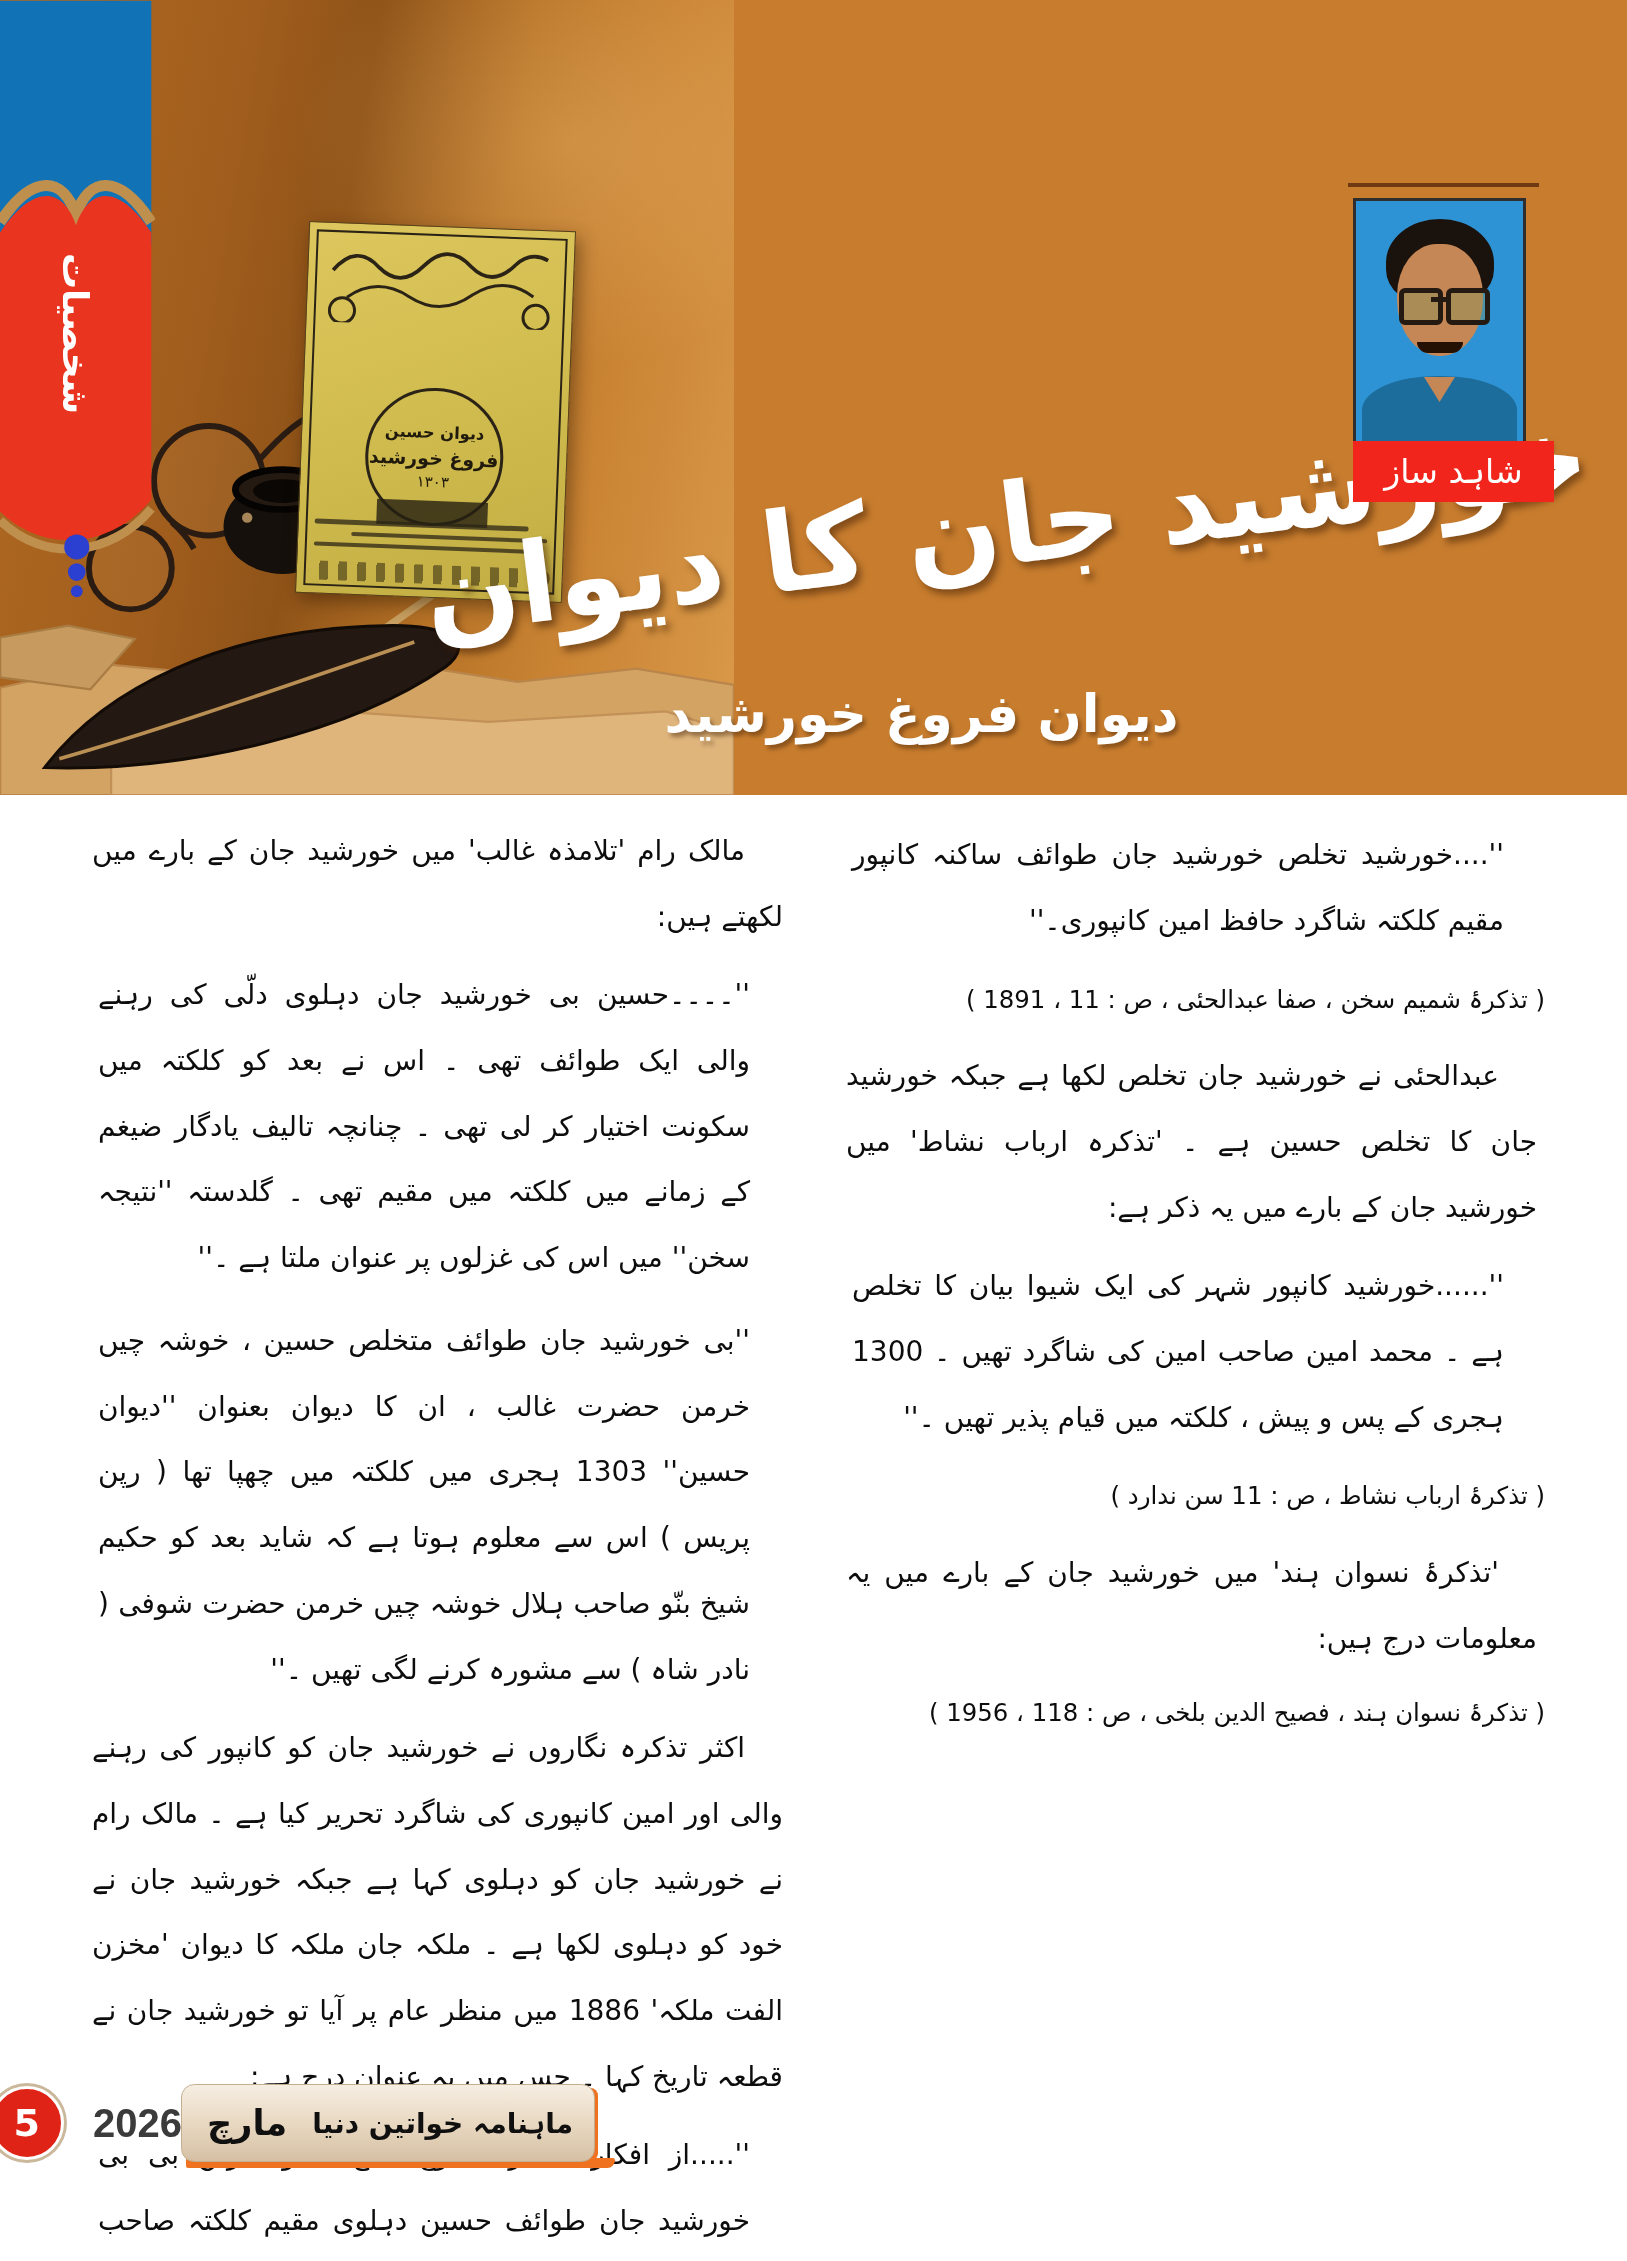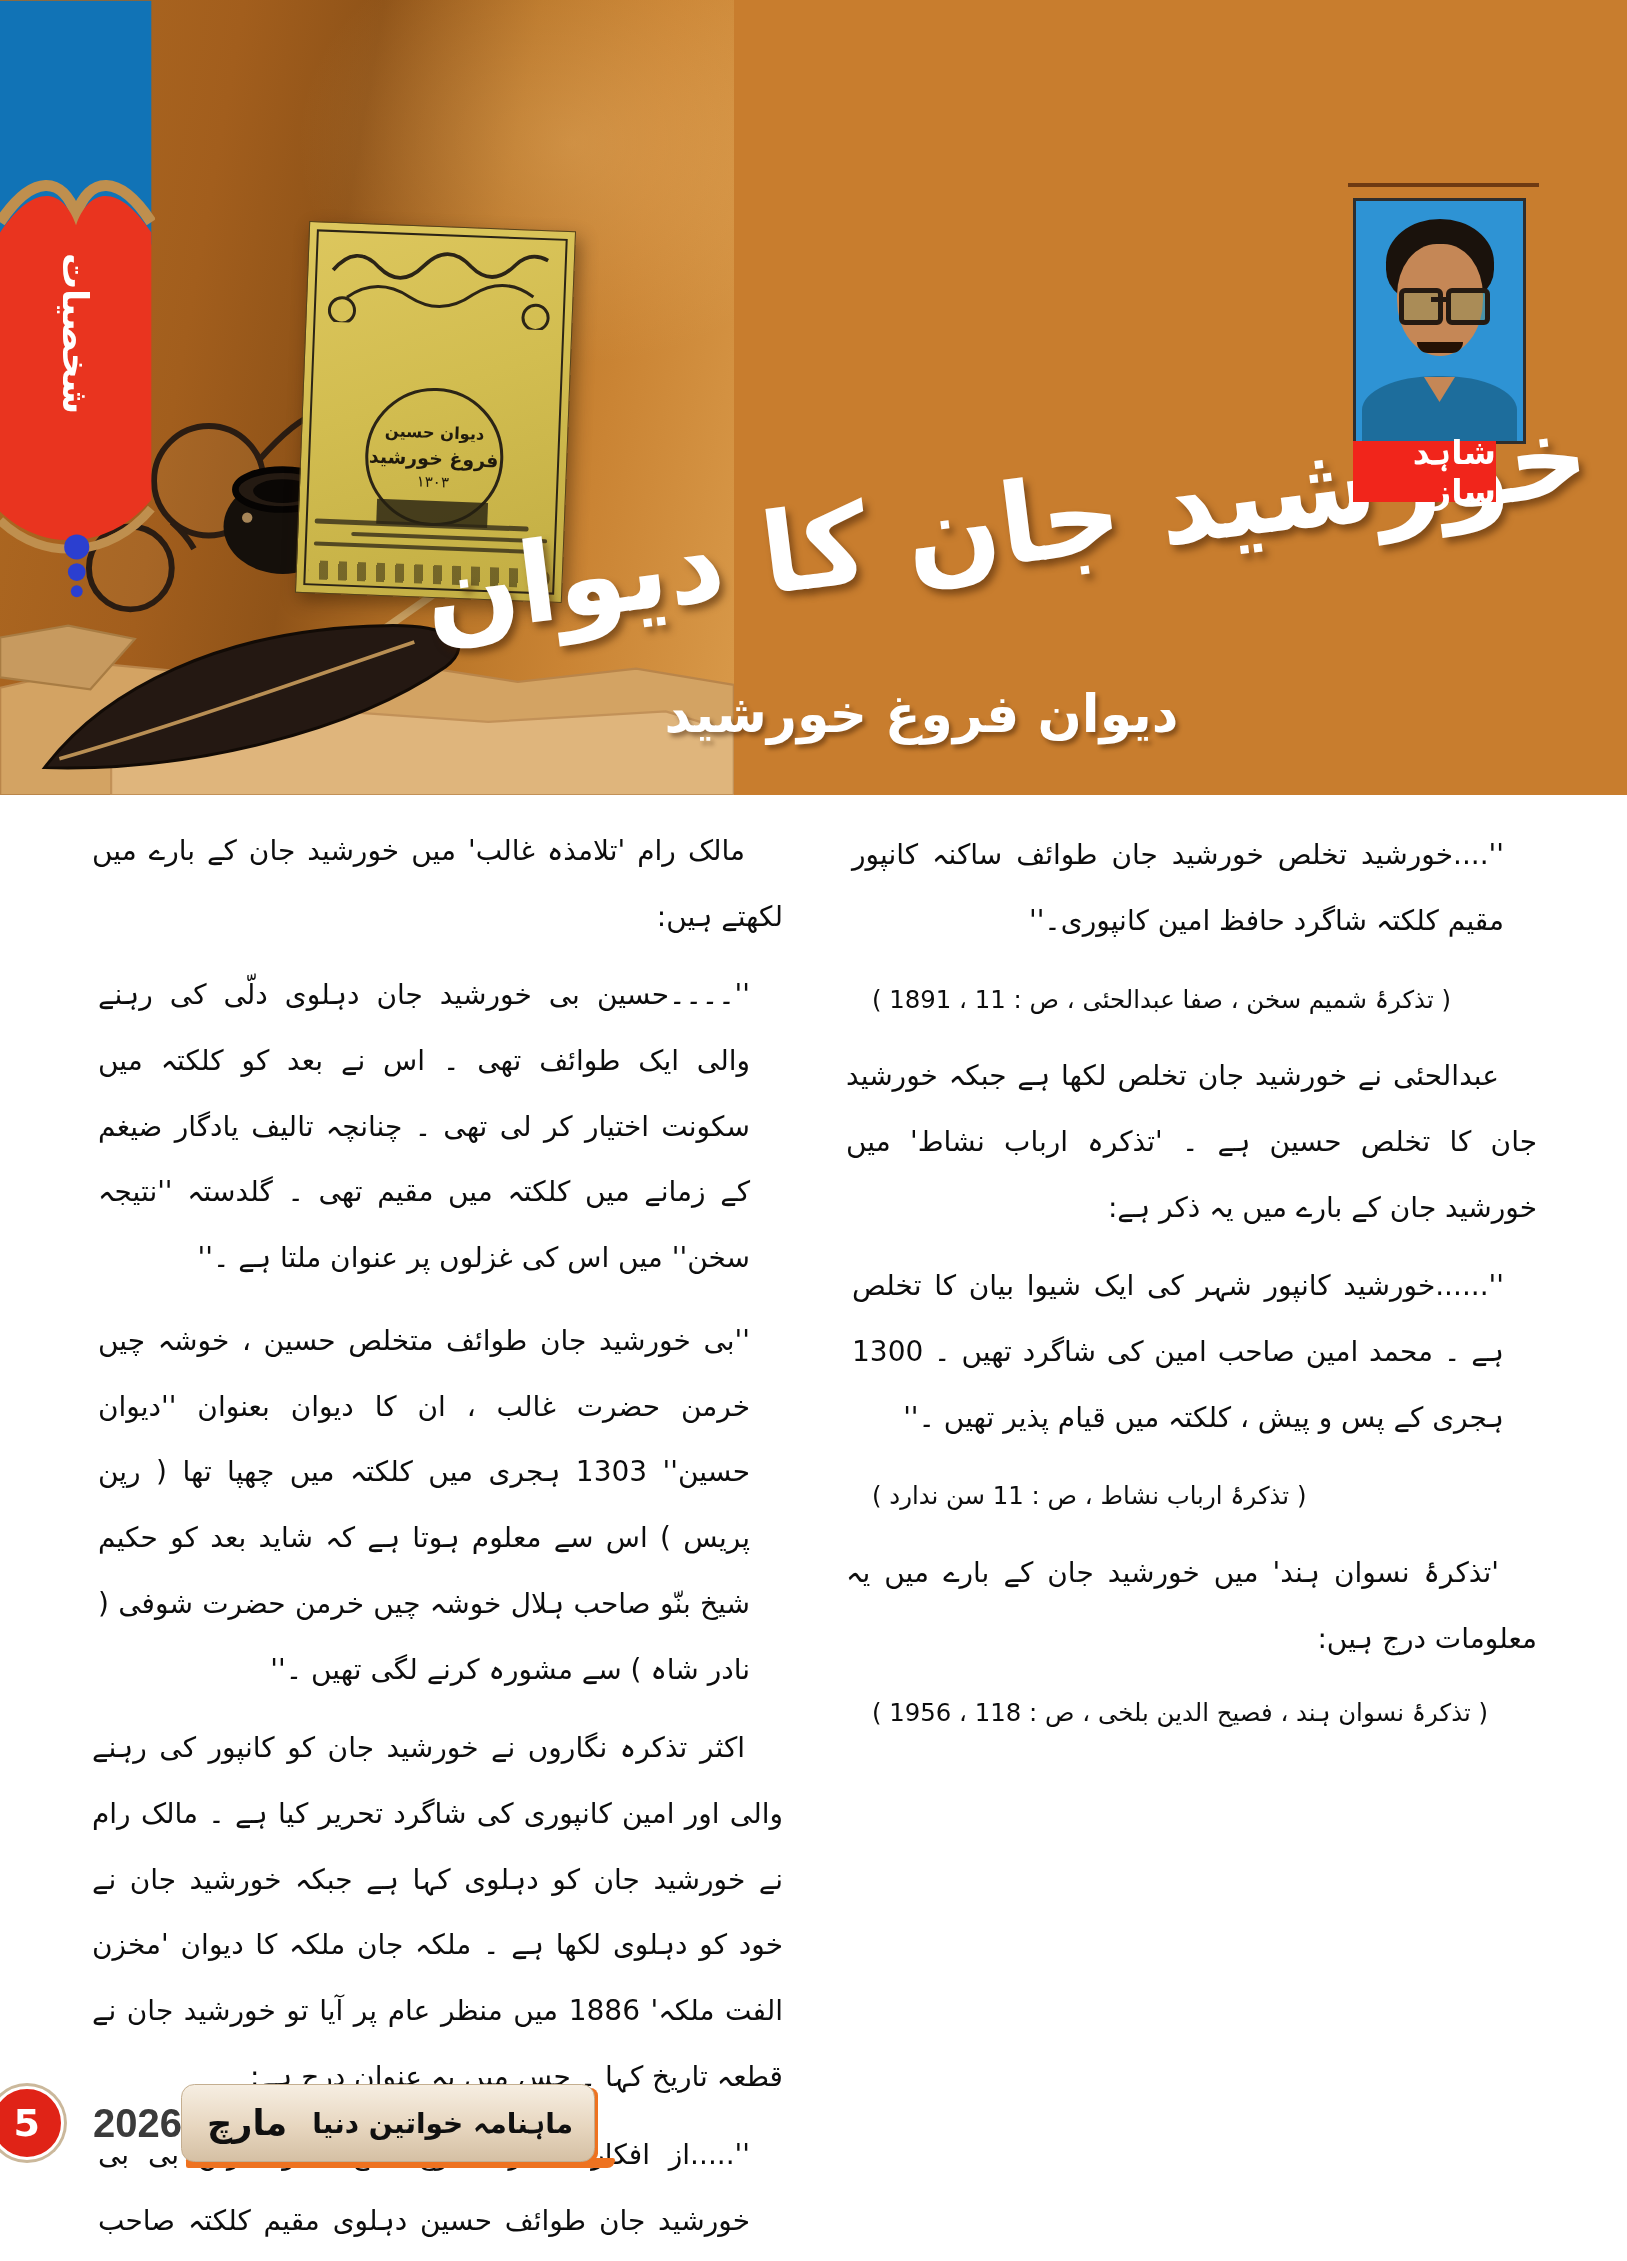--- a/index.html
+++ b/index.html
@@ -74,38 +74,38 @@
   }
   .ap-hair{position:absolute;left:30px;top:18px;width:108px;height:87px;background:#1a120c;border-radius:50% 50% 42% 42%;}
   .ap-face{position:absolute;left:41px;top:43px;width:86px;height:112px;background:#c58756;border-radius:46% 46% 50% 50%;}
   .ap-glass-l,.ap-glass-r{position:absolute;top:87px;width:34px;height:27px;border:5.2px solid #241a12;border-radius:6px;background:rgba(120,150,90,.35);}
   .ap-glass-l{left:43px;} .ap-glass-r{left:90px;}
   .ap-bridge{position:absolute;left:75px;top:96px;width:16.3px;height:5.2px;background:#241a12;}
   .ap-mustache{position:absolute;left:61px;top:141px;width:46px;height:11px;background:#241104;border-radius:0 0 18px 18px;}
   .ap-shirt{position:absolute;left:6px;top:175px;width:155px;height:71px;background:#1d6d9c;border-radius:48% 48% 0 0;}
   .ap-collar{position:absolute;left:68px;top:176px;width:31px;height:25px;background:#c58756;clip-path:polygon(0 0,100% 0,50% 100%);}
   .author-label{
-    position:absolute;left:1353px;top:441px;width:143px;height:61px;
+    position:absolute;left:1353px;top:441px;width:201px;height:61px;
     background:#f1251b;display:flex;align-items:center;justify-content:center;
-    color:#fff;font-size:33px;font-weight:bold;direction:rtl;
+    color:#fff;font-size:33px;font-weight:normal;direction:rtl;
   }
   
   .body-area{position:absolute;left:0;top:795px;width:1628px;height:1287px;background:#ffffff;}
   .columns{
     position:absolute;left:83px;top:15px;width:1462px;height:1273px;
     display:flex;direction:rtl;gap:47px;color:#0d0d0d;
   }
   .col{width:707px;direction:rtl;}
   .para,.quote{
     font-size:28px;line-height:2.35;text-align:justify;margin:8px;
   }
   .para{text-indent:38px;}
   .quote{padding:4.4px 33px 4.4px 6px;}
   .citation{
-    font-size:24.4px;line-height:2.1;text-align:left;direction:rtl;
+    font-size:24.4px;line-height:2.1;text-align:right;direction:rtl;
     padding:7.4px 0 10.4px 34px;margin:0;
   }
   
   .footer-bar{
     position:absolute;left:181px;top:2084px;width:414px;height:78px;
     background:linear-gradient(180deg,#f6eee2 0%,#e7d6bf 55%,#d5c0a4 100%);
     border:0.7px solid #c4ae90;border-radius:13.3px;
     display:flex;align-items:center;direction:rtl;gap:25px;
     padding:0 21px 0 0;box-sizing:border-box;
   }

